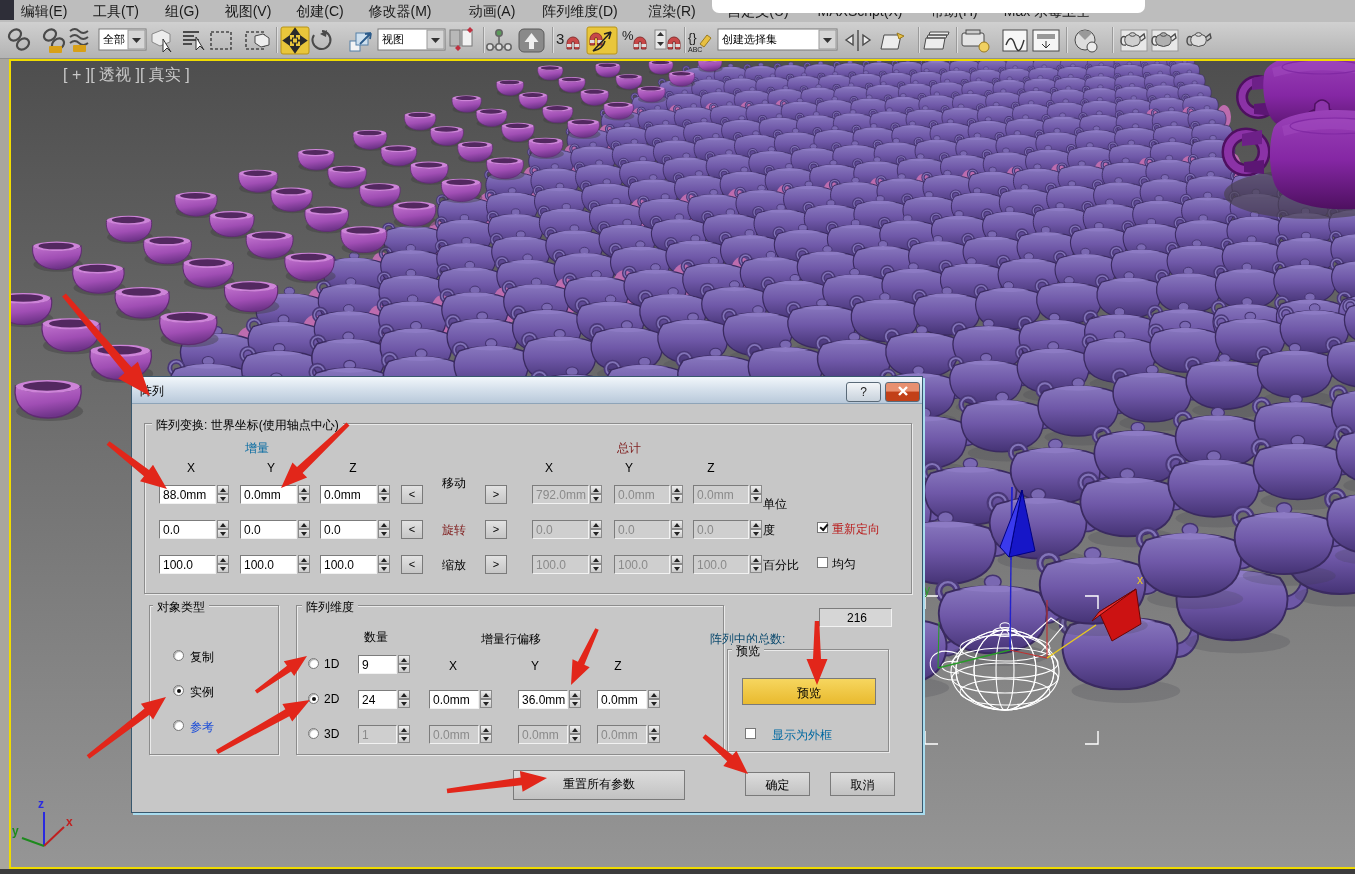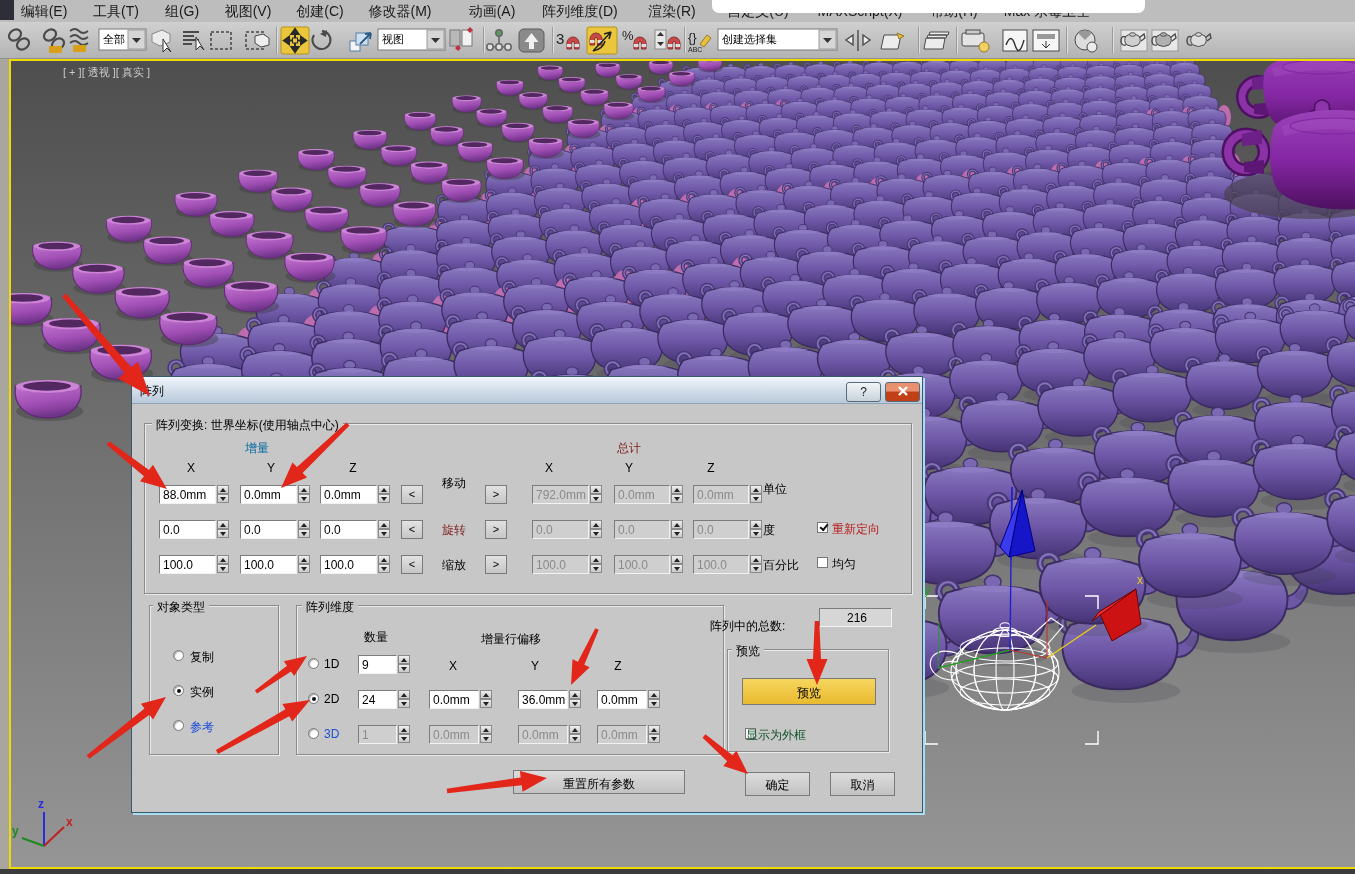--- a/index.html
+++ b/index.html
@@ -2,21 +2,21 @@
 <html><head><meta charset="utf-8"><style>
 * { margin:0; padding:0; box-sizing:border-box; }
 body { width:1355px; height:874px; font-family:"Liberation Sans",sans-serif; overflow:hidden; position:relative; background:#3c3c3c; }
 #menubar { position:absolute; left:0; top:0; width:1355px; height:22px; background:#bdbdbd; }
 #menubar span { position:absolute; top:3px; font-size:14px; color:#1a1a1a; white-space:nowrap; transform:translateX(-50%); }
 #whitestrip { position:absolute; left:712px; top:0; width:433px; height:13px; background:#fff; border-radius:0 0 7px 7px; z-index:5; }
 #logo { position:absolute; left:0; top:0; width:14px; height:20px; background:#2e2e38; z-index:6; }
 #toolbar { position:absolute; left:0; top:22px; width:1355px; height:37px; background:linear-gradient(#d0d0d0,#bfbfbf 60%,#b3b3b3); border-bottom:1px solid #8f8f8f; }
 #leftstrip { position:absolute; left:0; top:59px; width:9px; height:815px; background:#a9a69e; }
 #vp { position:absolute; left:9px; top:59px; width:1346px; height:810px; border:2px solid #efdb00; border-right:none; background:#4a4a4a; overflow:hidden; }
-#vplabel { position:absolute; left:8px; top:4px; font-size:11px; color:#c9c9c9;padding-left:44px; }
+#vplabel { position:absolute; left:8px; top:4px; font-size:16px; color:#c9c9c9;padding-left:44px; }
 #bottomstrip { position:absolute; left:0; top:869px; width:1355px; height:5px; background:#3c3c3c; }
 #dlg { position:absolute; left:131px; top:376px; width:792px; height:437px; background:#c7c7c7; border:1px solid #38586e; box-shadow:2px 2px 0 #a9dcee; z-index:20; font-size:12px; color:#000; }
 #dlgtitle { position:absolute; left:0; top:0; width:100%; height:27px; background:linear-gradient(#f2f7fb,#d6e1ec 45%,#b9c9da); border-bottom:1px solid #8ea4b8; }
 #dlgtitle .t { position:absolute; left:8px; top:6px; font-size:12px; color:#000; }
 .grp { position:absolute; border:1px solid #8c8c8c; box-shadow:1px 1px 0 #eaeaea, inset 1px 1px 0 #eaeaea; }
 .glabel { position:absolute; background:#c7c7c7; padding:0 4px; font-size:12px; z-index:2; }
 .lab { position:absolute; font-size:12px; white-space:nowrap; }
 .ctr { text-align:center; transform:translateX(-50%); }
 .fld { position:absolute; height:19px; background:#fff; border:1px solid; border-color:#7c7c7c #f2f2f2 #f2f2f2 #7c7c7c; font-size:12px; padding:2px 0 0 3px; color:#000; }
 .fld.dis { background:#cfcfcf; color:#8a8a8a; }
@@ -742,21 +742,21 @@
     <div class="fld dis" style="left:482px;top:108px;width:56px">0.0mm</div>
     <div class="spin" style="left:539px;top:108px">
       <i class="u"></i>
       <i class="d"></i>
     </div>
     <div class="fld dis" style="left:561px;top:108px;width:56px">0.0mm</div>
     <div class="spin" style="left:618px;top:108px">
       <i class="u"></i>
       <i class="d"></i>
     </div>
-    <div class="lab" style="left:631px;top:104px;color:#000">单位</div>
+    <div class="lab" style="left:631px;top:119px;color:#000">单位</div>
     <div class="fld" style="left:27px;top:143px;width:57px">0.0</div>
     <div class="spin" style="left:85px;top:143px">
       <i class="u"></i>
       <i class="d"></i>
     </div>
     <div class="fld" style="left:108px;top:143px;width:57px">0.0</div>
     <div class="spin" style="left:166px;top:143px">
       <i class="u"></i>
       <i class="d"></i>
     </div>
@@ -860,49 +860,49 @@
     <div class="spin" style="left:437px;top:313px">
       <i class="u"></i>
       <i class="d"></i>
     </div>
     <div class="fld" style="left:465px;top:313px;width:50px">0.0mm</div>
     <div class="spin" style="left:516px;top:313px">
       <i class="u"></i>
       <i class="d"></i>
     </div>
     <div class="radio" style="left:176px;top:351px"></div>
-    <div class="lab" style="left:192px;top:350px;color:#1d4ed8">3D</div>
+    <div class="lab" style="left:192px;top:350px;color:#000000">3D</div>
     <div class="fld dis" style="left:226px;top:348px;width:39px">1</div>
     <div class="spin" style="left:266px;top:348px">
       <i class="u"></i>
       <i class="d"></i>
     </div>
     <div class="fld dis" style="left:297px;top:348px;width:50px">0.0mm</div>
     <div class="spin" style="left:348px;top:348px">
       <i class="u"></i>
       <i class="d"></i>
     </div>
     <div class="fld dis" style="left:386px;top:348px;width:50px">0.0mm</div>
     <div class="spin" style="left:437px;top:348px">
       <i class="u"></i>
       <i class="d"></i>
     </div>
     <div class="fld dis" style="left:465px;top:348px;width:50px">0.0mm</div>
     <div class="spin" style="left:516px;top:348px">
       <i class="u"></i>
       <i class="d"></i>
     </div>
-    <div class="lab" style="left:578px;top:241px;color:#000000">阵列中的总数:</div>
+    <div class="lab" style="left:578px;top:254px;color:#0c4a6e">阵列中的总数:</div>
     <div class="fld" style="left:687px;top:231px;width:73px;background:#d6d6d6;text-align:center">216</div>
     <div class="grp" style="left:595px;top:272px;width:162px;height:103px"></div>
     <div class="glabel" style="left:600px;top:266px">预览</div>
     <div class="btn" style="left:610px;top:301px;width:134px;height:27px;background:linear-gradient(#f6d65f,#e9ba2e);padding-top:6px">预览</div>
     <div class="cb" style="left:613px;top:351px"></div>
-    <div class="lab" style="left:614px;top:350px;color:#14532d">显示为外框</div>
-    <div class="btn" style="left:381px;top:393px;width:172px;height:24px;padding-top:5px">重置所有参数</div>
+    <div class="lab" style="left:640px;top:350px;color:#0369a1">显示为外框</div>
+    <div class="btn" style="left:381px;top:393px;width:172px;height:30px;padding-top:5px">重置所有参数</div>
     <div class="btn" style="left:613px;top:395px;width:65px;height:24px;padding-top:4px">确定</div>
     <div class="btn" style="left:698px;top:395px;width:65px;height:24px;padding-top:4px">取消</div>
   </div>
 <svg width="1355" height="874" style="position:absolute;left:0;top:0;z-index:50;pointer-events:none">
     <polygon points="62.1,296.6 124.5,373.0 118.1,378.5 150.0,396.0 137.9,361.7 131.4,367.2 65.9,293.4" fill="#e2261a"></polygon>
     <polygon points="106.6,444.7 144.0,476.2 140.0,481.3 167.0,489.0 153.0,464.7 149.0,469.9 109.4,441.3" fill="#e2261a"></polygon>
     <polygon points="346.5,422.4 297.0,467.1 292.5,462.4 281.0,488.0 307.1,477.6 302.6,472.9 349.5,425.6" fill="#e2261a"></polygon>
     <polygon points="257.1,693.6 291.0,671.5 294.2,676.0 307.0,656.0 283.8,661.3 287.0,665.8 254.9,690.4" fill="#e2261a"></polygon>
     <polygon points="89.3,758.7 149.4,714.8 153.1,719.6 166.0,697.0 140.9,703.7 144.5,708.5 86.7,755.3" fill="#e2261a"></polygon>
     <polygon points="218.1,753.9 289.3,716.2 292.2,721.4 310.0,700.0 282.4,704.0 285.4,709.2 215.9,750.1" fill="#e2261a"></polygon>

